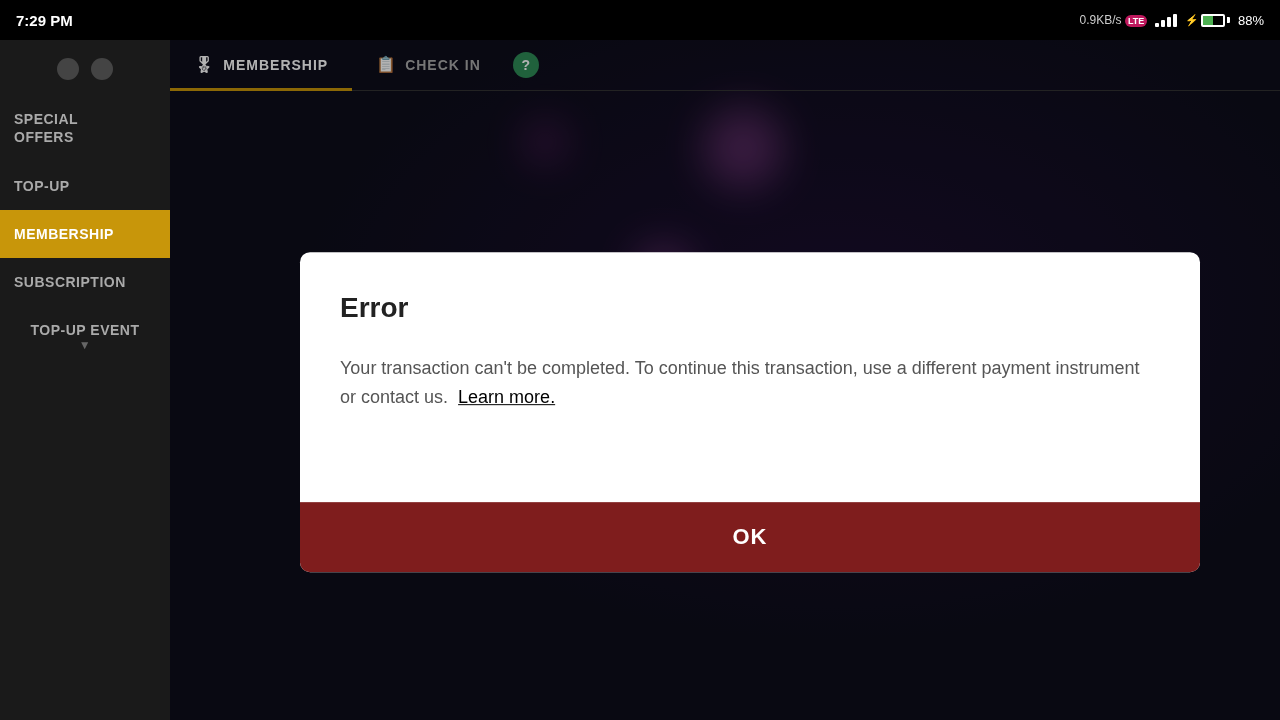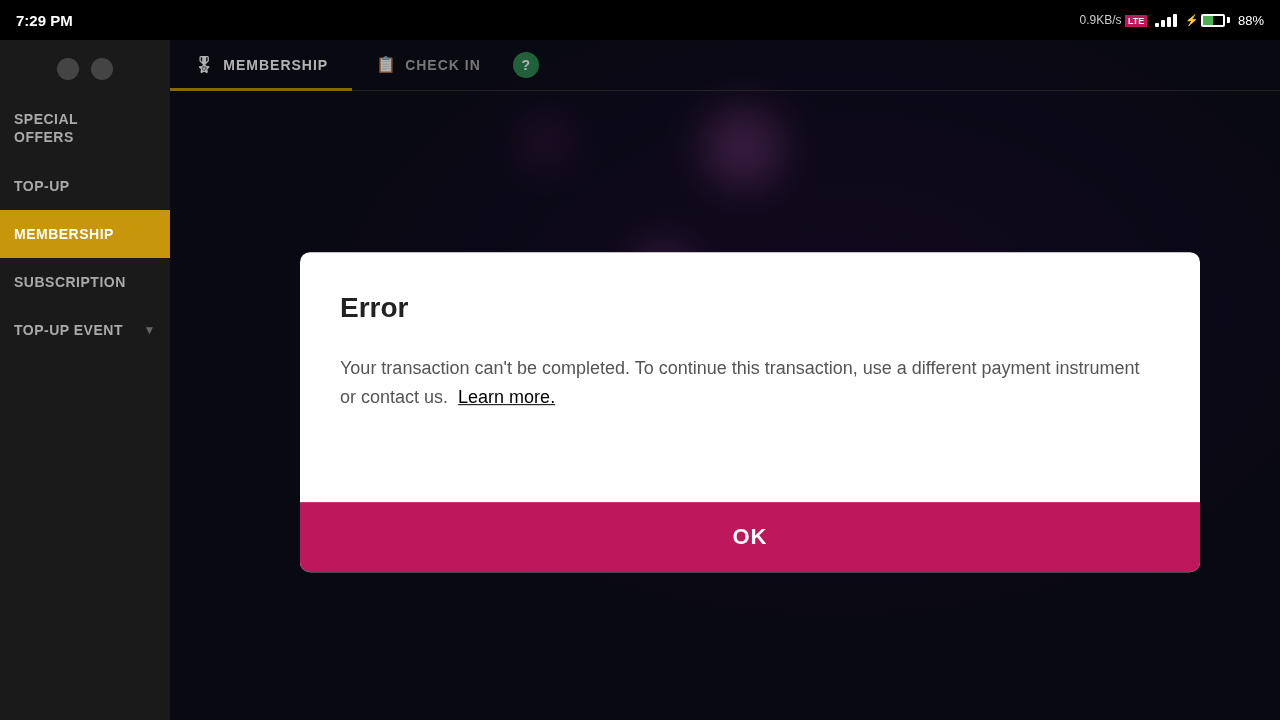--- a/index.html
+++ b/index.html
@@ -112,20 +112,21 @@
       cursor: pointer;
     }
     .sidebar-item.active {
       background: #c8960a;
       color: #fff;
     }
     .sidebar-item-topup-event {
       display: flex;
       align-items: center;
       justify-content: space-between;
+      flex-direction: column;
     }
 
     
     .main-content {
       flex: 1;
       position: relative;
       background: #0d0d1a;
       overflow: hidden;
     }
 
@@ -225,38 +226,38 @@
       color: #000000;
       text-decoration: underline;
     }
     .dialog-spacer {
       height: 60px;
     }
     .dialog-ok-btn {
       display: block;
       width: 100%;
       padding: 22px;
-      background: #be185d;
+      background: #7f1d1d;
       color: #fff;
       font-size: 22px;
       font-weight: 600;
       text-align: center;
       border: none;
       cursor: pointer;
       letter-spacing: 1px;
     }
 
     
     .lte-badge {
       background: #be185d;
       color: #fff;
       font-size: 9px;
       font-weight: 700;
       padding: 1px 3px;
-      border-radius: 0;
+      border-radius: 6px;
     }
   </style>
 </head>
 <body>
 
 <div class="status-bar">
   <span class="status-time">7:29 PM</span>
   <div class="status-right">
     <span class="status-speed">
       <span>0.9KB/s</span>

